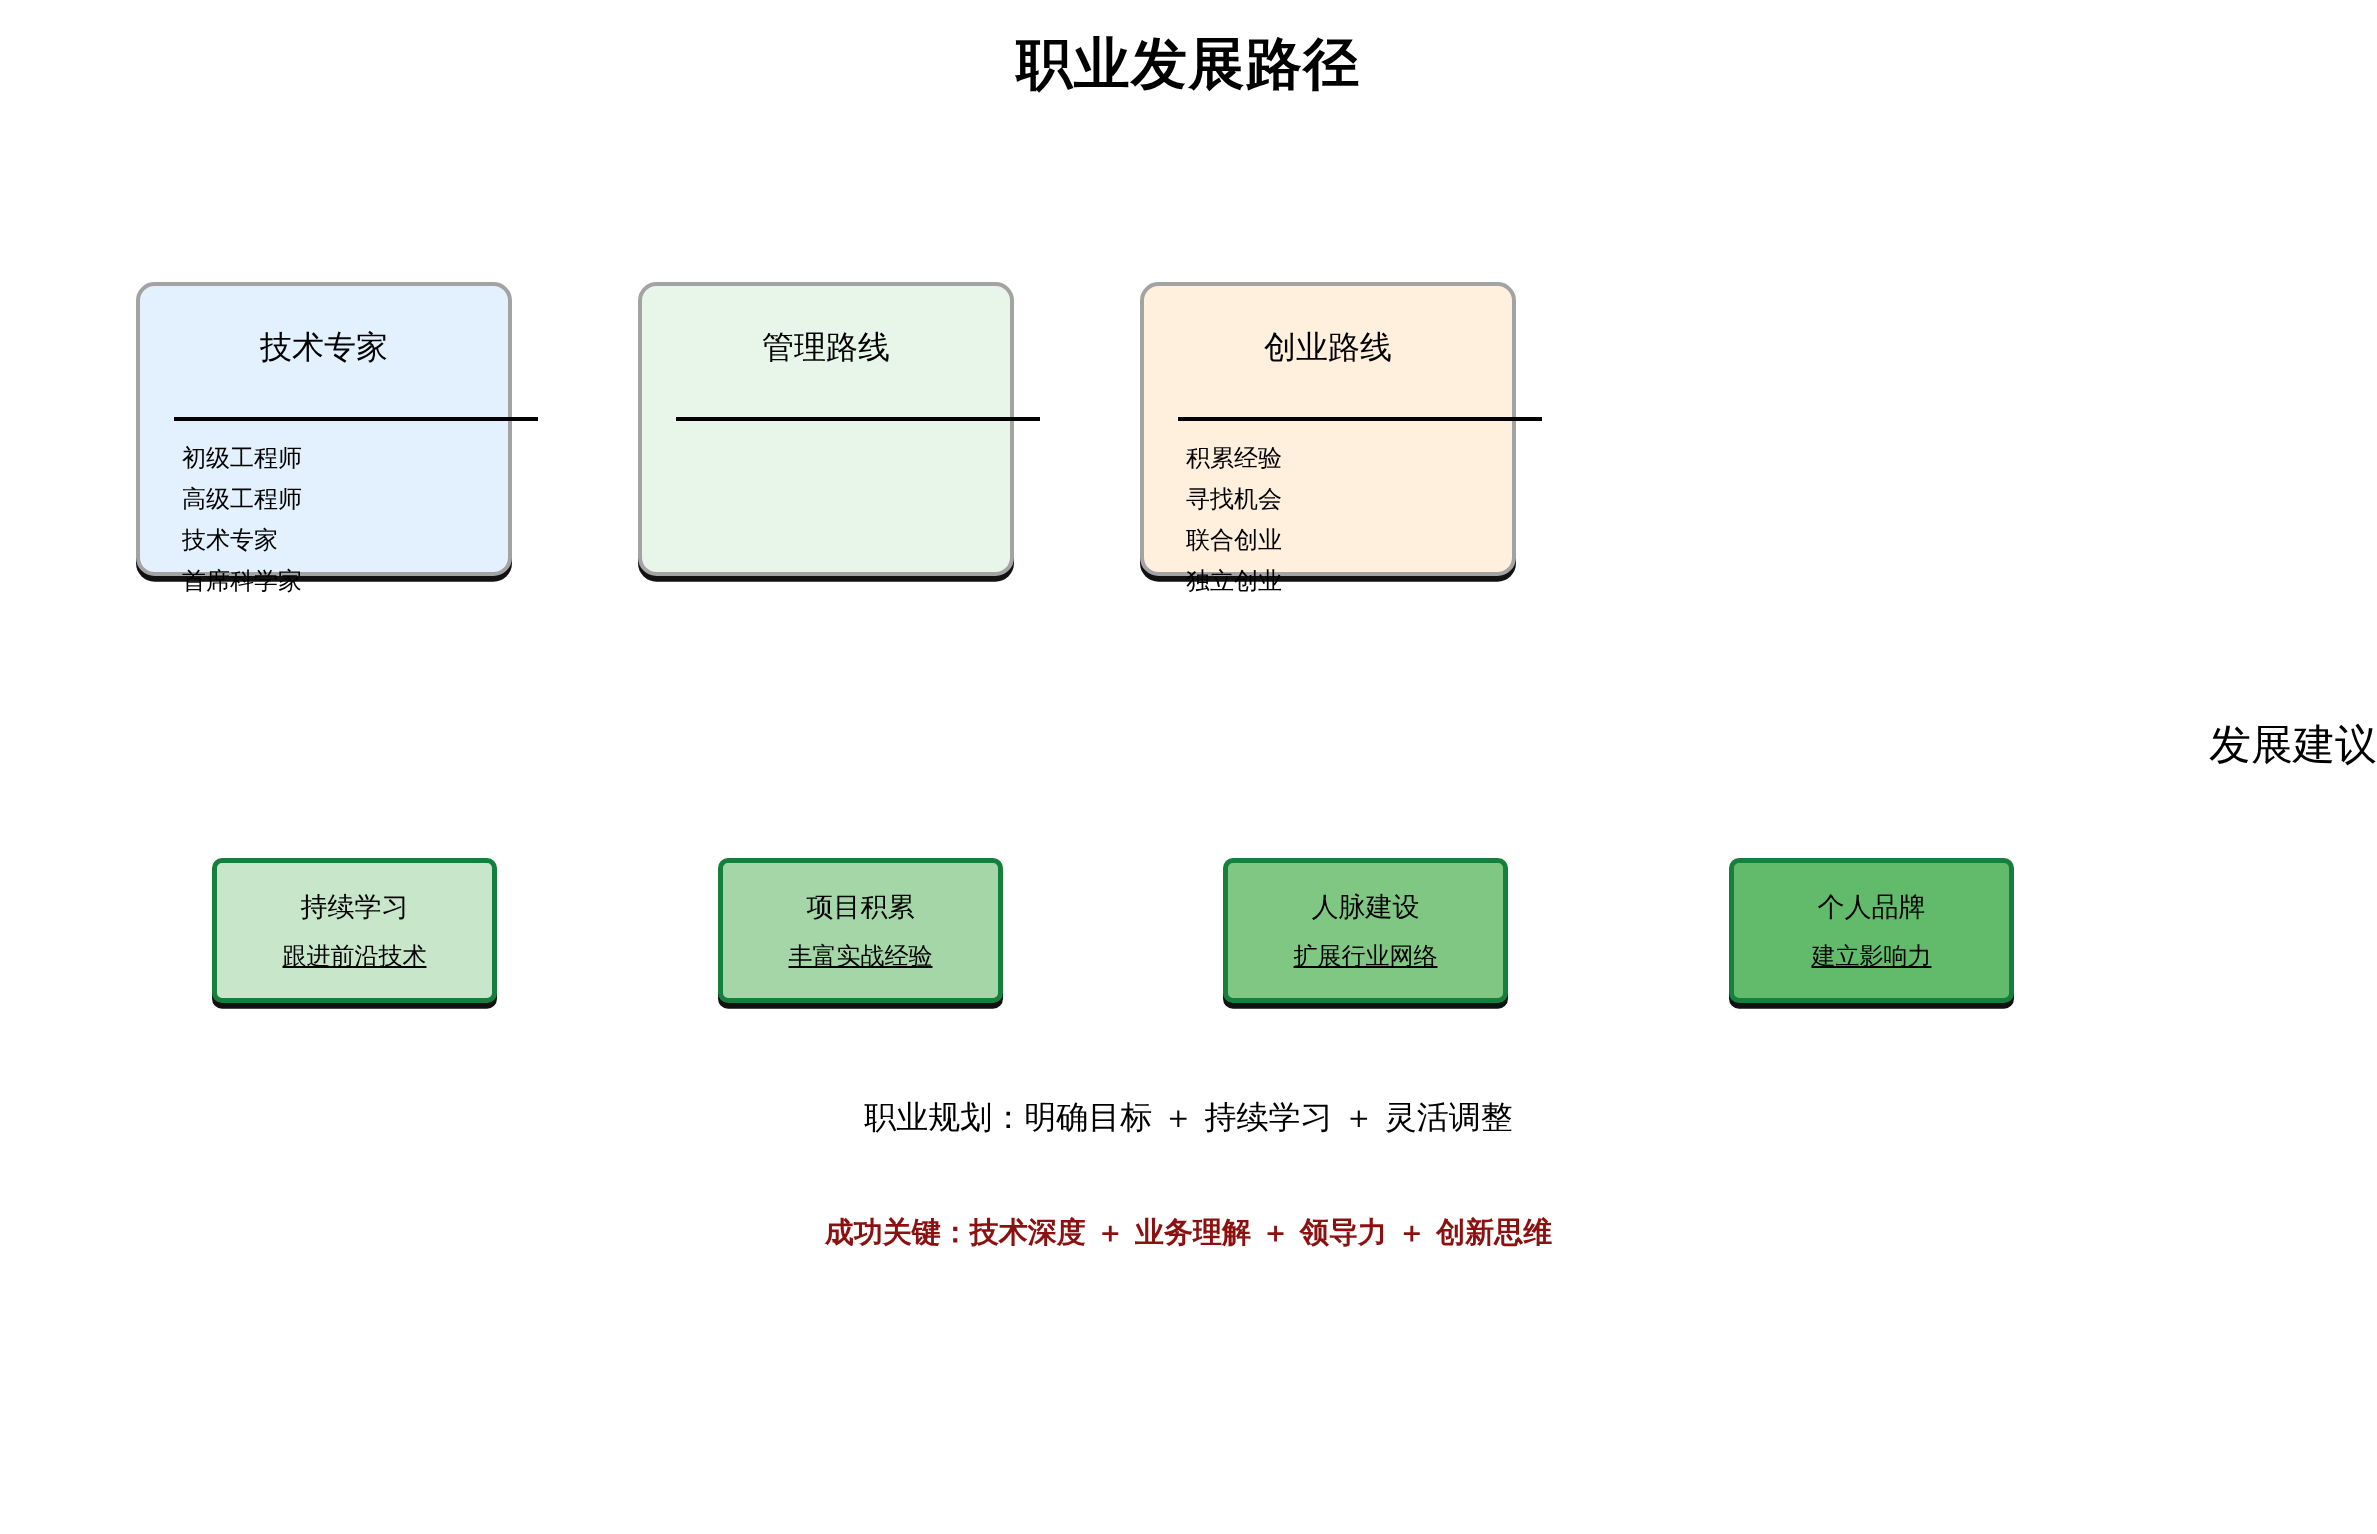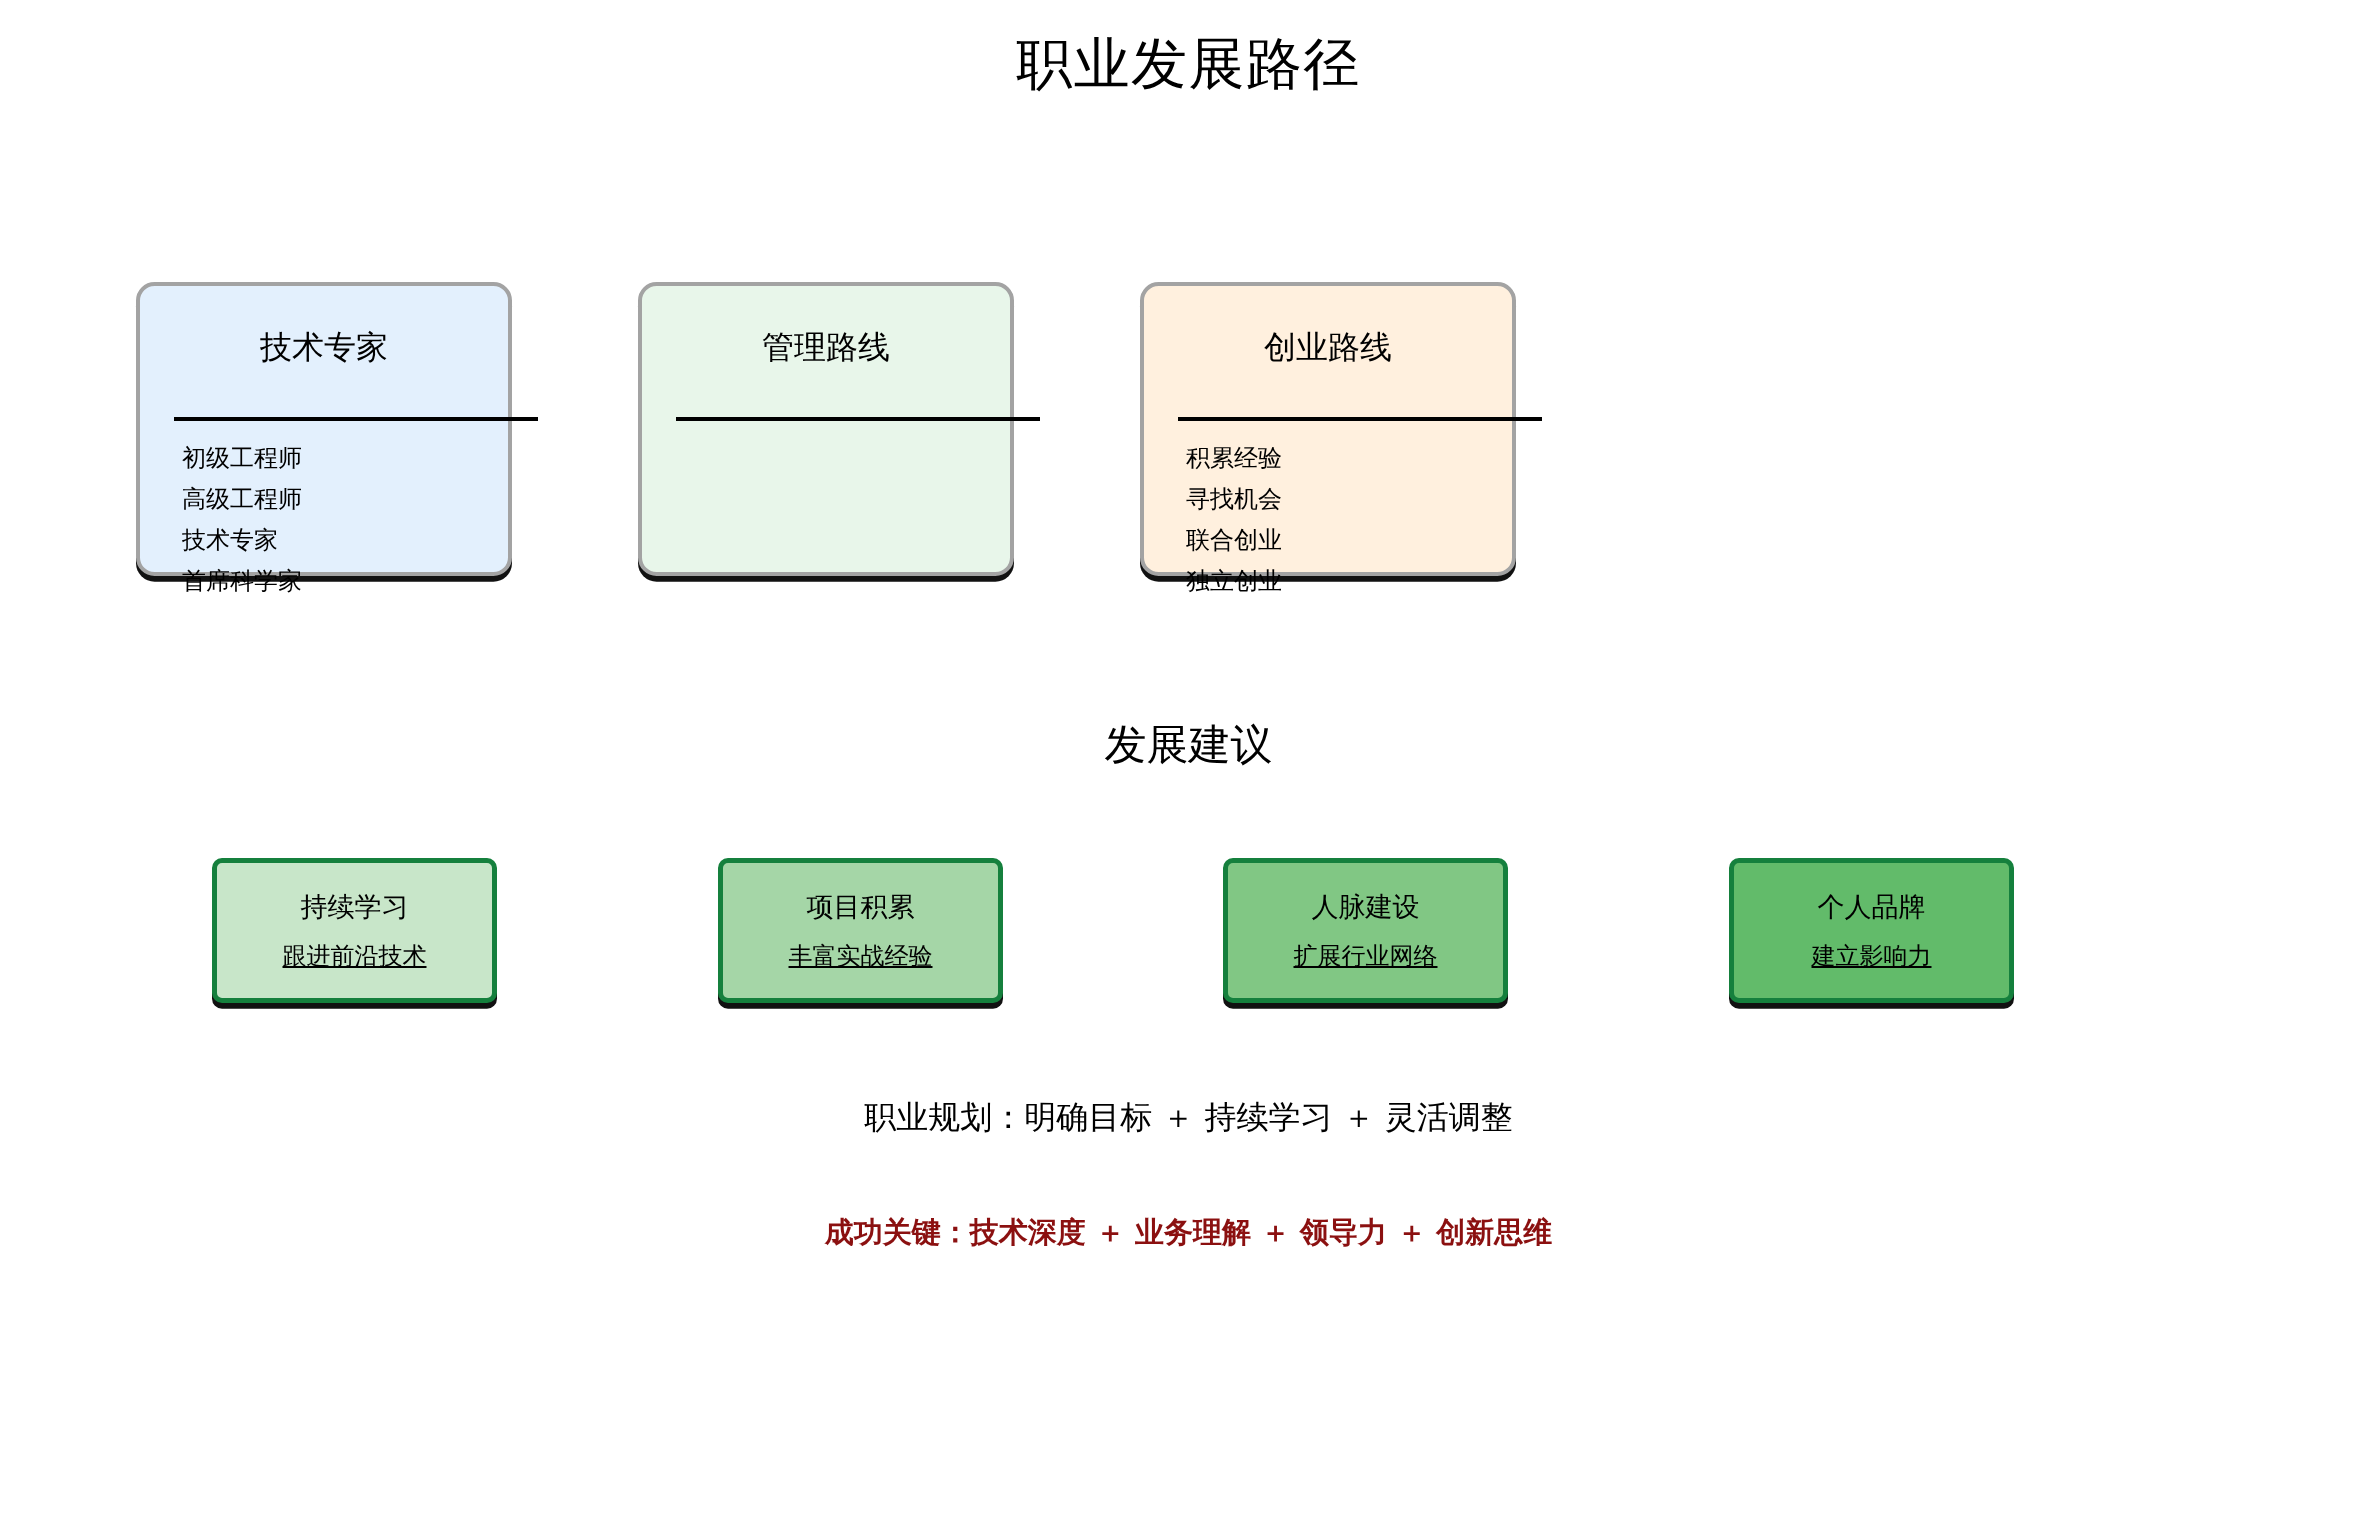--- a/index.html
+++ b/index.html
@@ -18,21 +18,21 @@
   }
 
   
   #page-title {
     position: absolute;
     top: 32px;
     left: 0;
     width: 2377px;
     text-align: center;
     font-size: 56px;
-    font-weight: 400;
+    font-weight: 700;
     letter-spacing: 1.4px;
     line-height: 1.15;
   }
 
   
   #paths-row {
     position: absolute;
     top: 282px;
     left: 136px;
     width: 2112px;
@@ -88,21 +88,21 @@
     white-space: nowrap;
     text-align: left;
   }
 
   
   #advice-heading {
     position: absolute;
     top: 717px;
     left: 0;
     width: 2377px;
-    text-align: center;
+    text-align: right;
     font-size: 42px;
     font-weight: 400;
   }
 
   
   #advice-row {
     position: absolute;
     top: 858px;
     left: 212px;
     width: 1958px;

